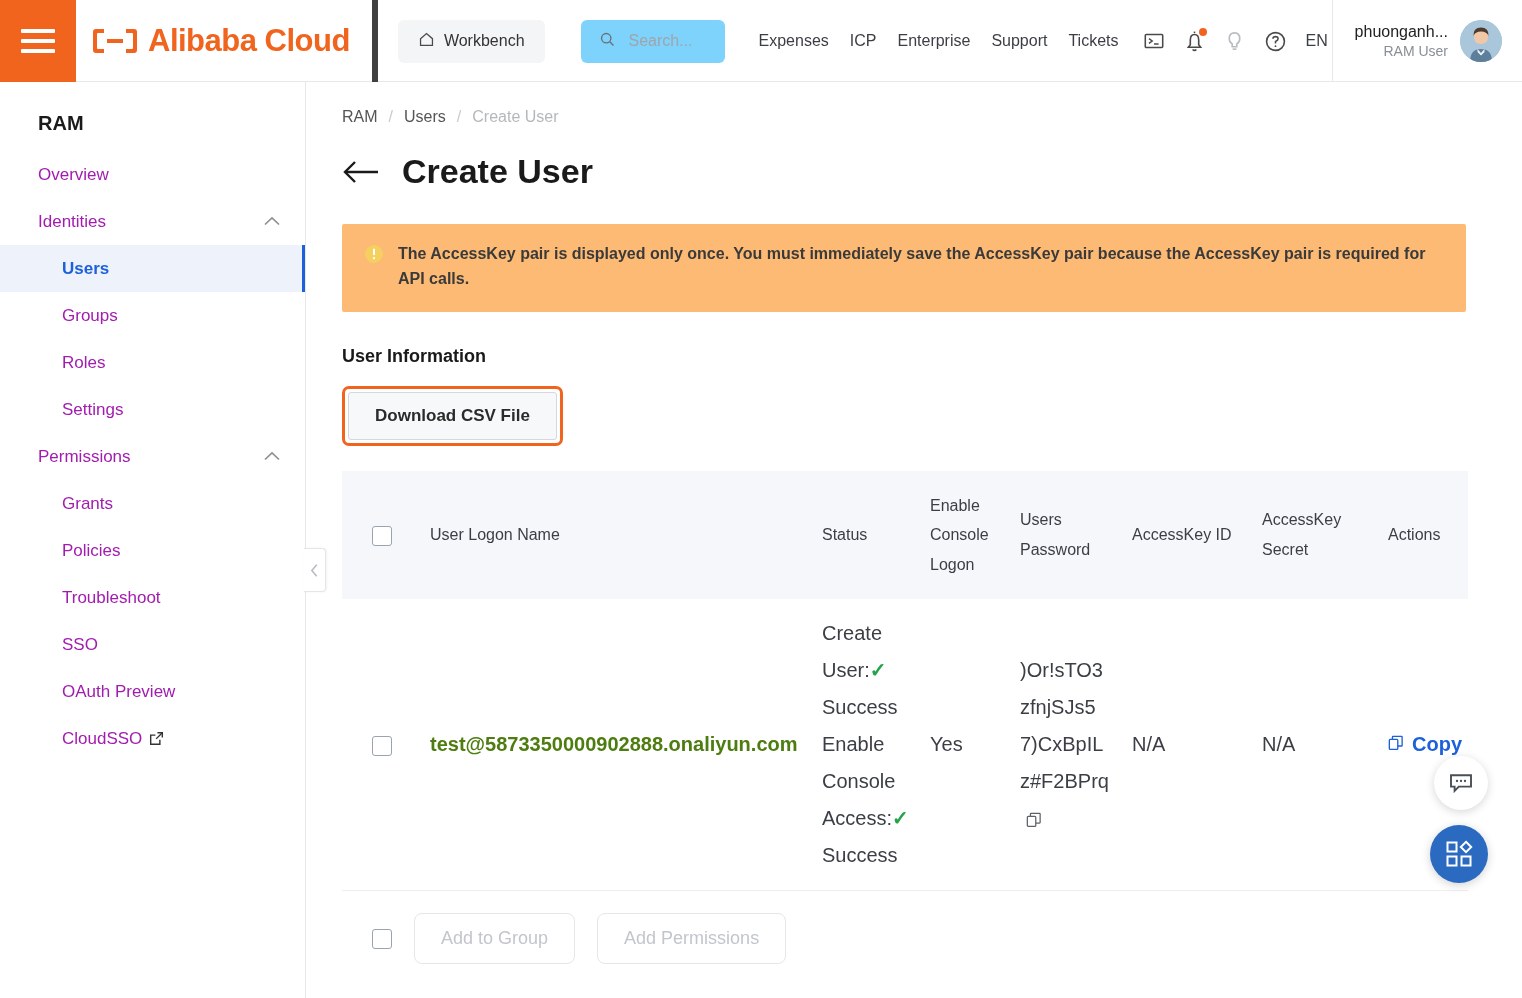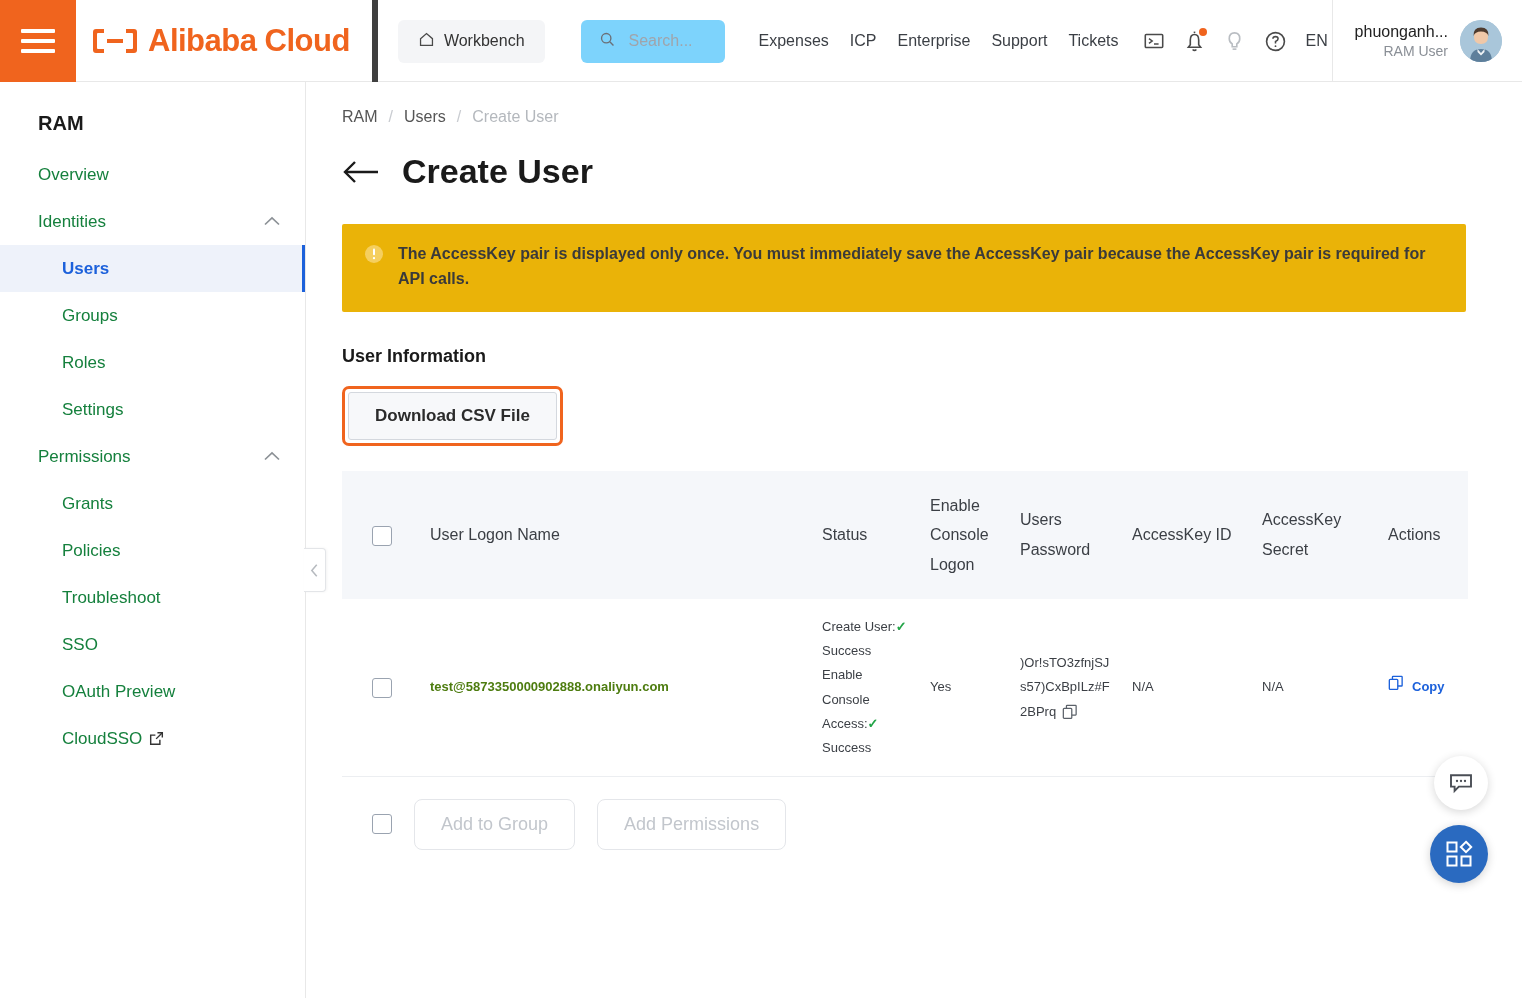--- a/index.html
+++ b/index.html
@@ -120,21 +120,21 @@
     border-right: 1px solid #e8e8e8;
   }
   .sidebar-title {
     font-size: 20px; font-weight: bold; color: #1a1a1a;
     padding: 30px 0 16px 38px;
   }
   .nav-item {
     display: flex; align-items: center;
     height: 47px;
     padding-left: 38px; padding-right: 24px;
-    font-size: 17px; color: #15803d;
+    font-size: 17px; color: #a21caf;
     cursor: pointer;
     position: relative;
   }
   .nav-item.group { justify-content: space-between; }
   .nav-item.child { padding-left: 62px; }
   .nav-item.active {
     background: #eef2fa;
     color: #1c61db;
     font-weight: bold;
   }
@@ -177,21 +177,21 @@
   .breadcrumb .sep { color: #c8cbd0; }
 
   .page-title-row {
     display: flex; align-items: center; gap: 22px;
     margin-bottom: 33px;
   }
   .back-arrow { cursor: pointer; display: flex; align-items: center; }
   .page-title { font-size: 34px; font-weight: bold; color: #1a1a1a; }
 
   .alert {
-    background: #eab308;
+    background: #fdba74;
     display: flex; align-items: flex-start; gap: 14px;
     padding: 18px 22px 20px 22px;
     margin-bottom: 34px;
     border-radius: 2px;
   }
   .alert-icon { flex: none; margin-top: 2px; }
   .alert-text {
     font-size: 16px; font-weight: bold; color: #3a3a3a;
     line-height: 1.55; max-width: 1030px;
   }
@@ -227,21 +227,21 @@
   table.ram-table thead th {
     background: #f5f7fa;
     font-size: 16px; font-weight: normal; color: #3b3f45;
     text-align: left;
     padding: 20px 10px;
     vertical-align: middle;
     line-height: 1.85;
   }
   table.ram-table thead th.cb-col { width: 78px; padding-left: 30px; }
   table.ram-table tbody td {
-    font-size: 13px; color: #3b3f45;
+    font-size: 20px; color: #3b3f45;
     padding: 16px 10px;
     vertical-align: middle;
     border-bottom: 1px solid #eceef1;
     line-height: 1.85;
   }
   table.ram-table tbody td.cb-col { padding-left: 30px; }
   .chk {
     width: 20px; height: 20px;
     border: 1px solid #9aa3b0;
     border-radius: 3px;

